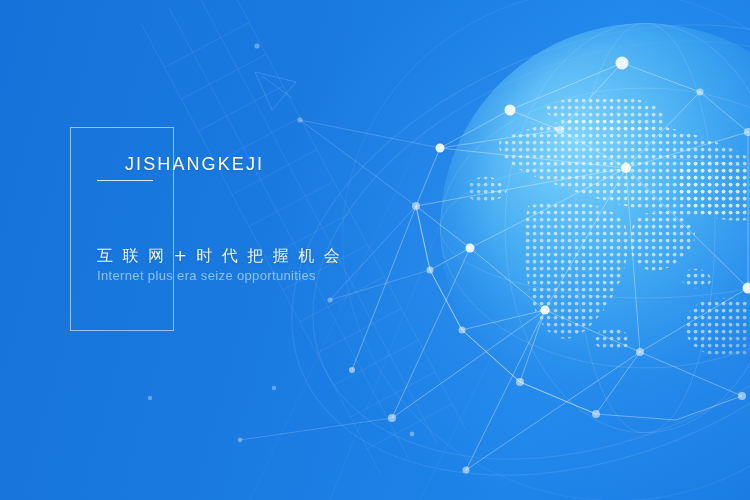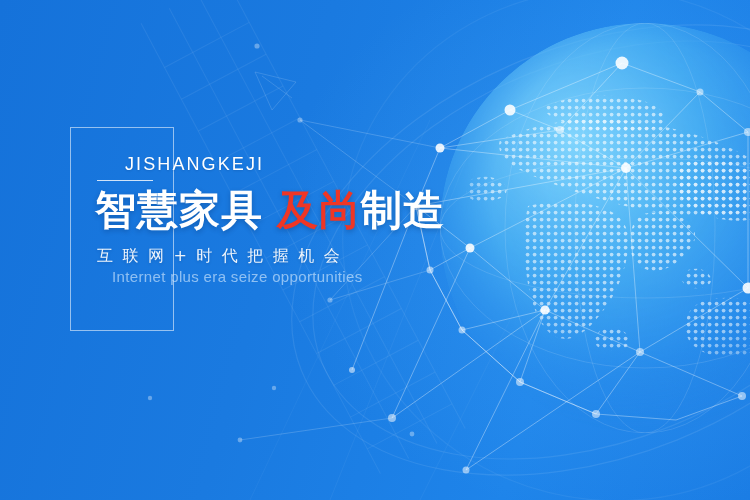--- a/index.html
+++ b/index.html
@@ -66,23 +66,23 @@
     position:absolute;left:97px;top:248px;
     color:rgba(255,255,255,.92);
     font-size:16px;
     letter-spacing:2.2px;
     white-space:nowrap;
     line-height:1;
     font-family:"DejaVu Sans","Liberation Sans",sans-serif;
     text-shadow:0 1px 3px rgba(0,35,85,.22);
   }
   .subline-en{
-    position:absolute;left:112px;top:269px;
+    position:absolute;left:97px;top:269px;
     color:rgba(215,235,255,.62);
-    font-size:15px;
+    font-size:13px;
     letter-spacing:.35px;
     white-space:nowrap;
     line-height:1;
   }
 </style>
 </head>
 <body>
 
 <div class="banner">
 
@@ -264,21 +264,18 @@
     </svg>
   </div>
 
   <div class="copy">
 
     <div class="frame"></div>
 
     <div class="eyebrow">JISHANGKEJI</div>
     <div class="eyebrow-rule"></div>
 
-    <div class="headline">
-      <span class="w">智慧家具</span><span class="gap"></span><span class="accent">及尚</span><span class="w">制造</span>
-    </div>
 
     <div class="subline">互 联 网 + 时 代 把 握 机 会</div>
     <div class="subline-en">Internet plus era seize opportunities</div>
   </div>
 
 </div>
 
 </body></html>

